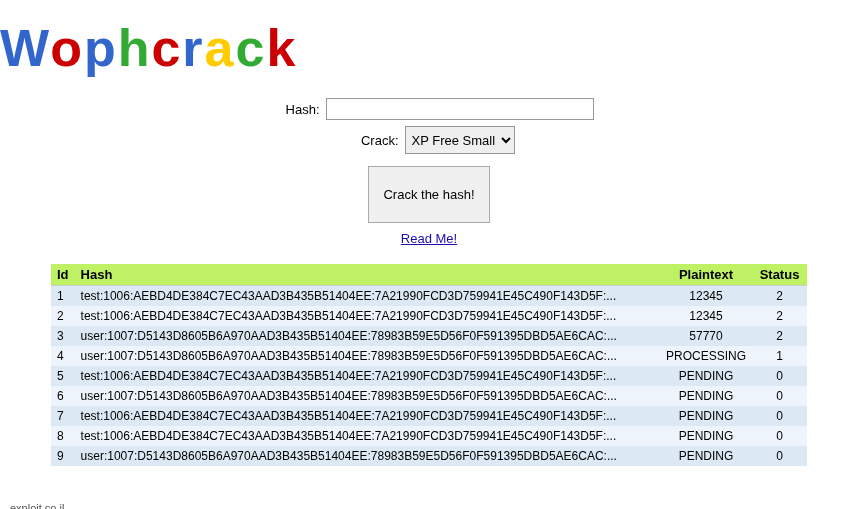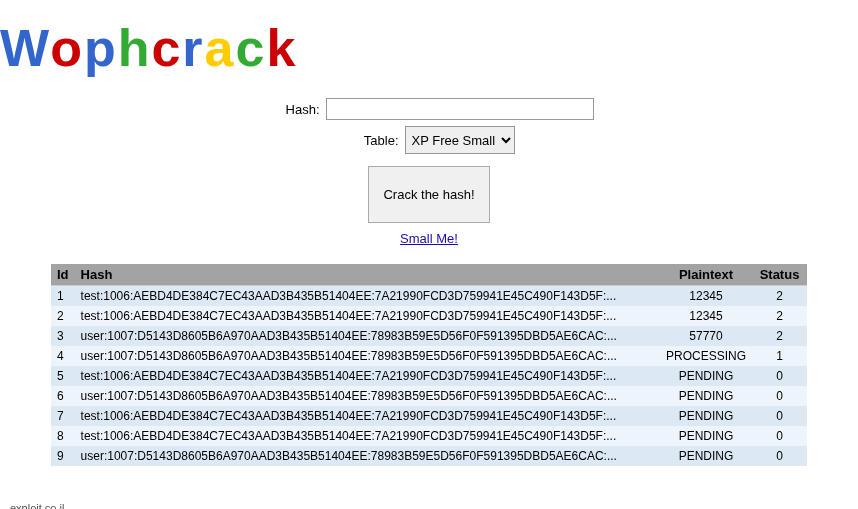--- a/index.html
+++ b/index.html
@@ -77,21 +77,21 @@
     #results-section {
       margin: 18px auto 0 auto;
       width: 756px;
     }
     #results-table {
       width: 100%;
       border-collapse: collapse;
       font-size: 12px;
     }
     #results-table thead tr {
-      background: #a3a3a3;
+      background: #bef264;
     }
     #results-table thead th {
       text-align: left;
       font-weight: bold;
       padding: 3px 6px;
       border-bottom: 1px solid #ccc;
       font-size: 13px;
     }
     #results-table thead th.center {
       text-align: center;
@@ -130,30 +130,30 @@
     <span class="letter-b">W</span><span class="letter-r">o</span><span class="letter-b">p</span><span class="letter-g">h</span><span class="letter-r">c</span><span class="letter-b">r</span><span class="letter-y">a</span><span class="letter-g">c</span><span class="letter-r">k</span>
   </h1>
 </div>
 
 <div id="form-area">
   <div class="form-row">
     <span class="form-label">Hash:</span>
     <input class="form-input-text" type="text" value="" style="">
   </div>
   <div class="form-row">
-    <span class="form-label">Table:</span>
+    <span class="form-label">Crack:</span>
     <select class="form-select">
       <option value="xp-free-small">XP Free Small</option>
       <option value="xp-free-fast">XP Free Fast</option>
       <option value="wpa">WPA</option>
       <option value="md5">MD5</option>
     </select>
   </div>
   <button id="crack-btn">Crack the hash!</button>
-  <a id="read-me-link" href="#">Small Me!</a>
+  <a id="read-me-link" href="#">Read Me!</a>
 </div>
 
 <div id="results-section">
   <table id="results-table">
     <thead>
       <tr>
         <th>Id</th>
         <th>Hash</th>
         <th class="center">Plaintext</th>
         <th class="center">Status</th>

